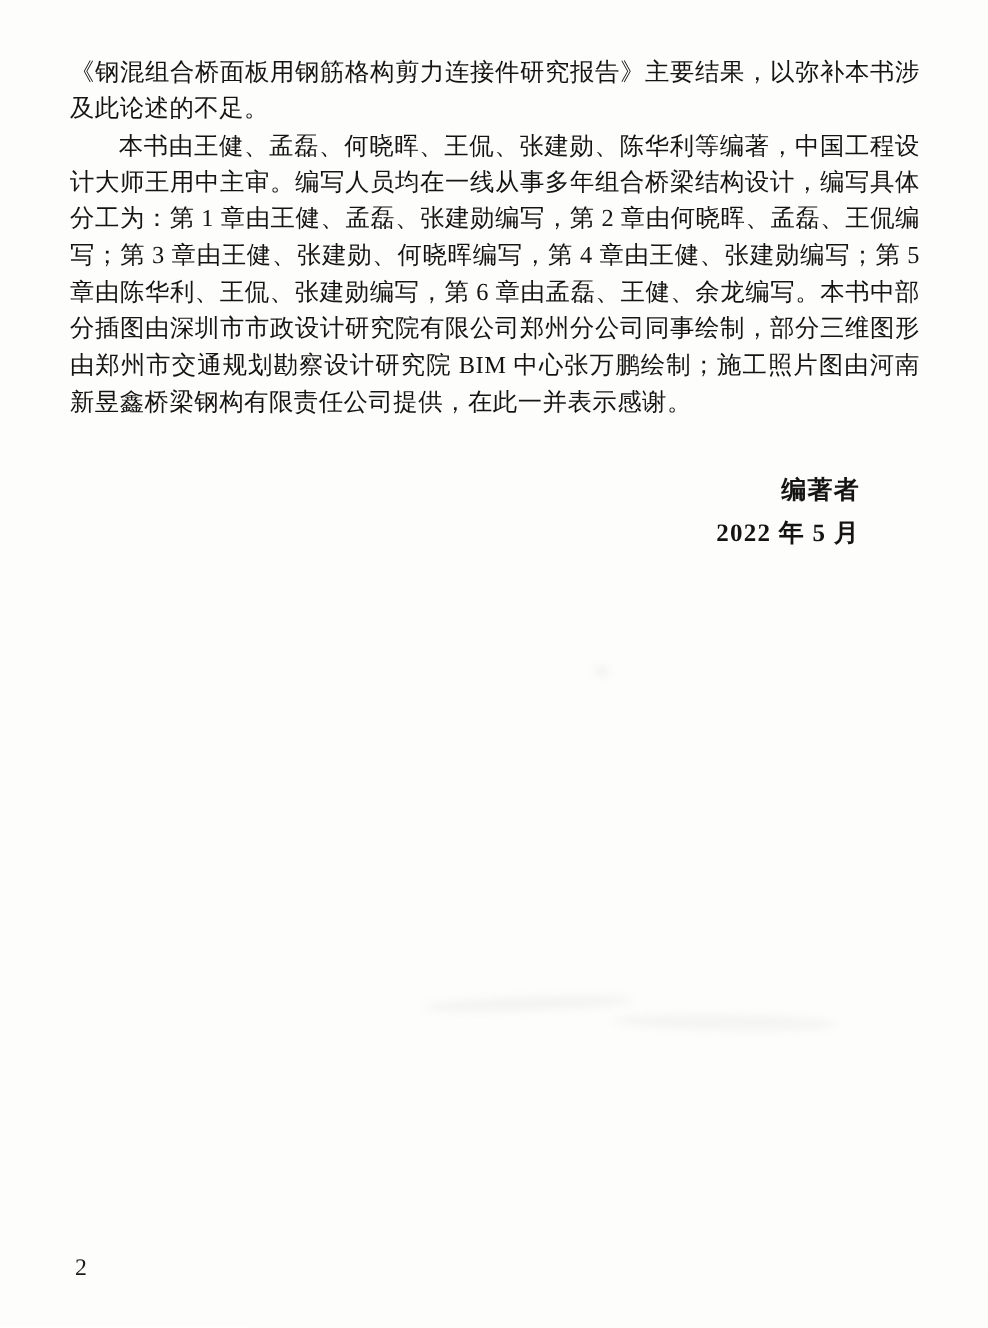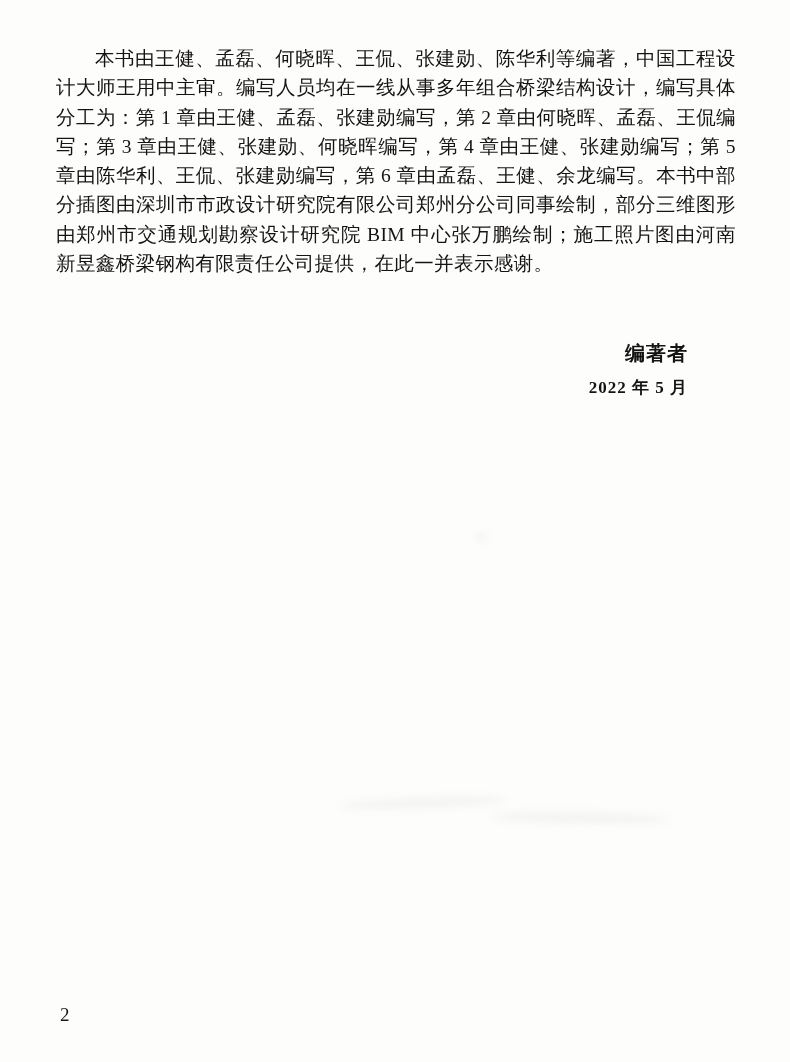--- a/index.html
+++ b/index.html
@@ -27,32 +27,32 @@
     font-size: 19.5px;
     line-height: 29.3px;
     text-align: justify;
     text-indent: 2em;
     letter-spacing: 0.4px;
   }
   .para.no-indent {
     text-indent: 0;
   }
   .signature {
-    margin-top: 58px;
+    margin-top: 38px;
     padding-right: 48px;
     text-align: right;
     font-weight: bold;
   }
   .sig-author {
     font-size: 20px;
     line-height: 34px;
     letter-spacing: 1px;
   }
   .sig-date {
-    font-size: 17px;
+    font-size: 20px;
     line-height: 36px;
     letter-spacing: 1px;
   }
   .page-number {
     position: absolute;
     left: 60px;
     bottom: 36px;
     font-size: 19px;
     color: #1a1a1a;
   }
@@ -66,20 +66,21 @@
   .a1 { left: 338px; top: 798px; width: 170px; height: 10px; opacity: 0.10; transform: rotate(-2deg); }
   .a2 { left: 490px; top: 812px; width: 180px; height: 12px; opacity: 0.09; transform: rotate(1deg); }
   .a3 { left: 476px; top: 534px; width: 10px; height: 6px; opacity: 0.18; }
 </style>
 </head>
 <body>
 
 <div class="page">
 
   <div class="text-block">
+    <p class="para no-indent">《钢混组合桥面板用钢筋格构剪力连接件研究报告》主要结果，以弥补本书涉及此论述的不足。</p>
     <p class="para">本书由王健、孟磊、何晓晖、王侃、张建勋、陈华利等编著，中国工程设计大师王用中主审。编写人员均在一线从事多年组合桥梁结构设计，编写具体分工为：第 1 章由王健、孟磊、张建勋编写，第 2 章由何晓晖、孟磊、王侃编写；第 3 章由王健、张建勋、何晓晖编写，第 4 章由王健、张建勋编写；第 5 章由陈华利、王侃、张建勋编写，第 6 章由孟磊、王健、余龙编写。本书中部分插图由深圳市市政设计研究院有限公司郑州分公司同事绘制，部分三维图形由郑州市交通规划勘察设计研究院 BIM 中心张万鹏绘制；施工照片图由河南新昱鑫桥梁钢构有限责任公司提供，在此一并表示感谢。</p>
 
     <div class="signature">
       <div class="sig-author">编著者</div>
       <div class="sig-date">2022 年 5 月</div>
     </div>
   </div>
 
   <div class="artifact a1"></div>
   <div class="artifact a2"></div>

